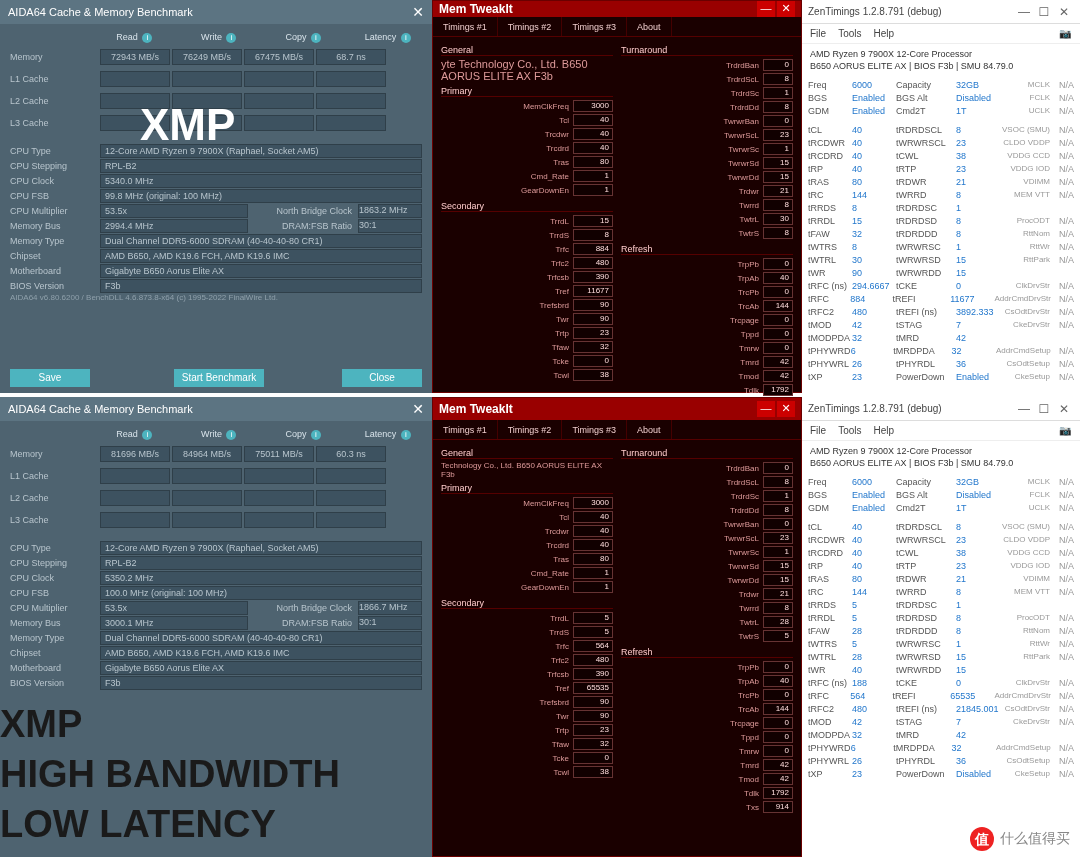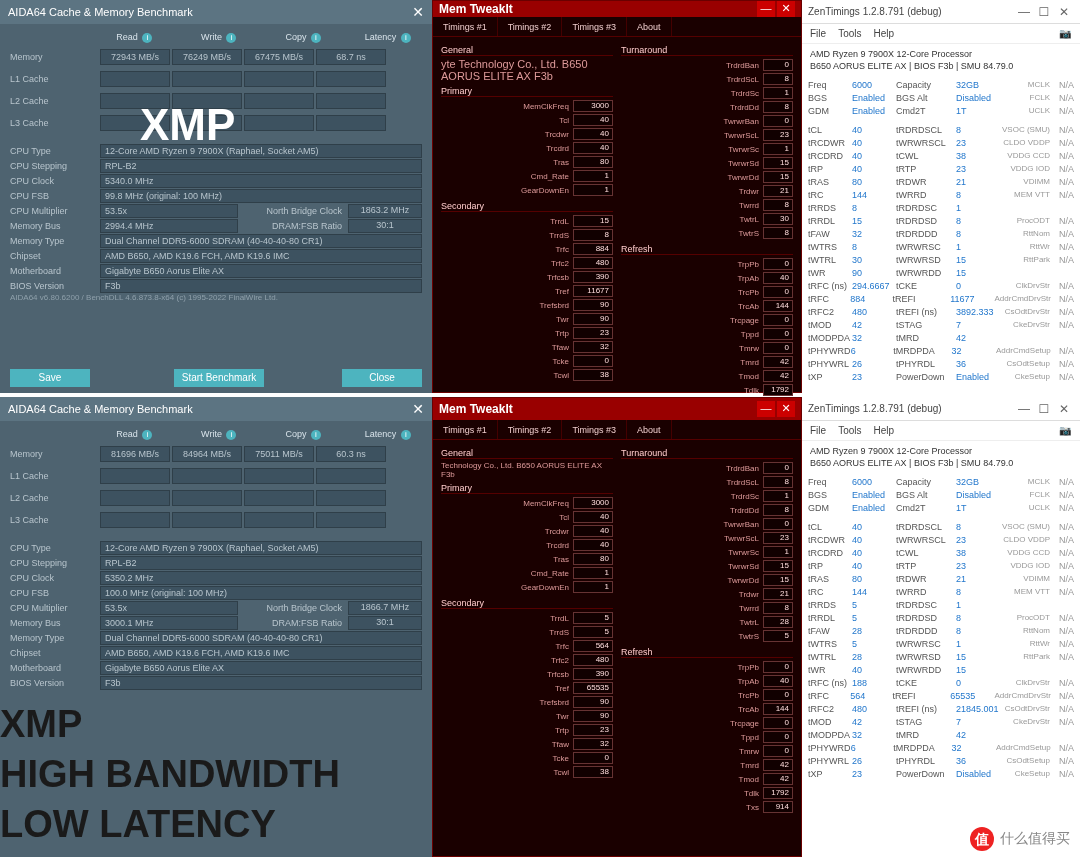--- a/index.html
+++ b/index.html
@@ -13,21 +13,21 @@
 .a-body{flex:1;padding:8px 10px;font-size:9px;color:#b8c5cd}
 .a-hdr{display:flex;margin-left:90px;gap:16px;margin-bottom:4px}
 .a-hdr div{width:70px;text-align:center;color:#d8e3ea}
 .a-row{display:flex;align-items:center;height:20px;margin-bottom:2px}
 .a-lbl{width:90px;font-size:9px}
 .a-cell{width:70px;height:16px;border:1px solid #2f3f49;background:#3d5260;margin-right:2px;text-align:center;line-height:14px;font-size:9px}
 .a-info{display:flex;height:15px;align-items:center}
 .a-info .lbl{width:90px}
 .a-info .val{flex:1;border:1px solid #2f3f49;background:#3d5260;padding:1px 4px;font-size:9px;height:14px}
 .a-info .lbl2{width:110px;text-align:right;padding-right:6px}
-.a-info .val2{width:74px;border:1px solid #2f3f49;background:#3d5260;text-align:center;font-size:9px;height:14px}
+.a-info .val2{width:64px;border:1px solid #2f3f49;background:#3d5260;text-align:left;font-size:9px;height:14px}
 .a-foot{display:flex;gap:4px;padding:6px 10px}
 .a-btn{flex:0 0 80px;height:18px;background:#4db4bf;color:#fff;text-align:center;line-height:18px;font-size:10px}
 .a-btn.sp{flex:0 0 90px;margin-left:80px}
 .a-btn.cl{margin-left:auto}
 .a-cp{text-align:left;font-size:8px;color:#8fa0ab;padding-right:8px}
 .xmp-big{position:absolute;font-size:44px;font-weight:700;color:#fff;left:140px;top:100px}
 .xmp-dark{position:absolute;font-size:38px;font-weight:700;color:#1a1a1a;left:0}
 
 .mtw{width:370px;background:#1a0000;color:#c88;border:1px solid #6a0000;position:relative;display:flex;flex-direction:column}
 .mt-title{height:22px;background:#990000;color:#fff;display:flex;align-items:center;padding:0 6px}

